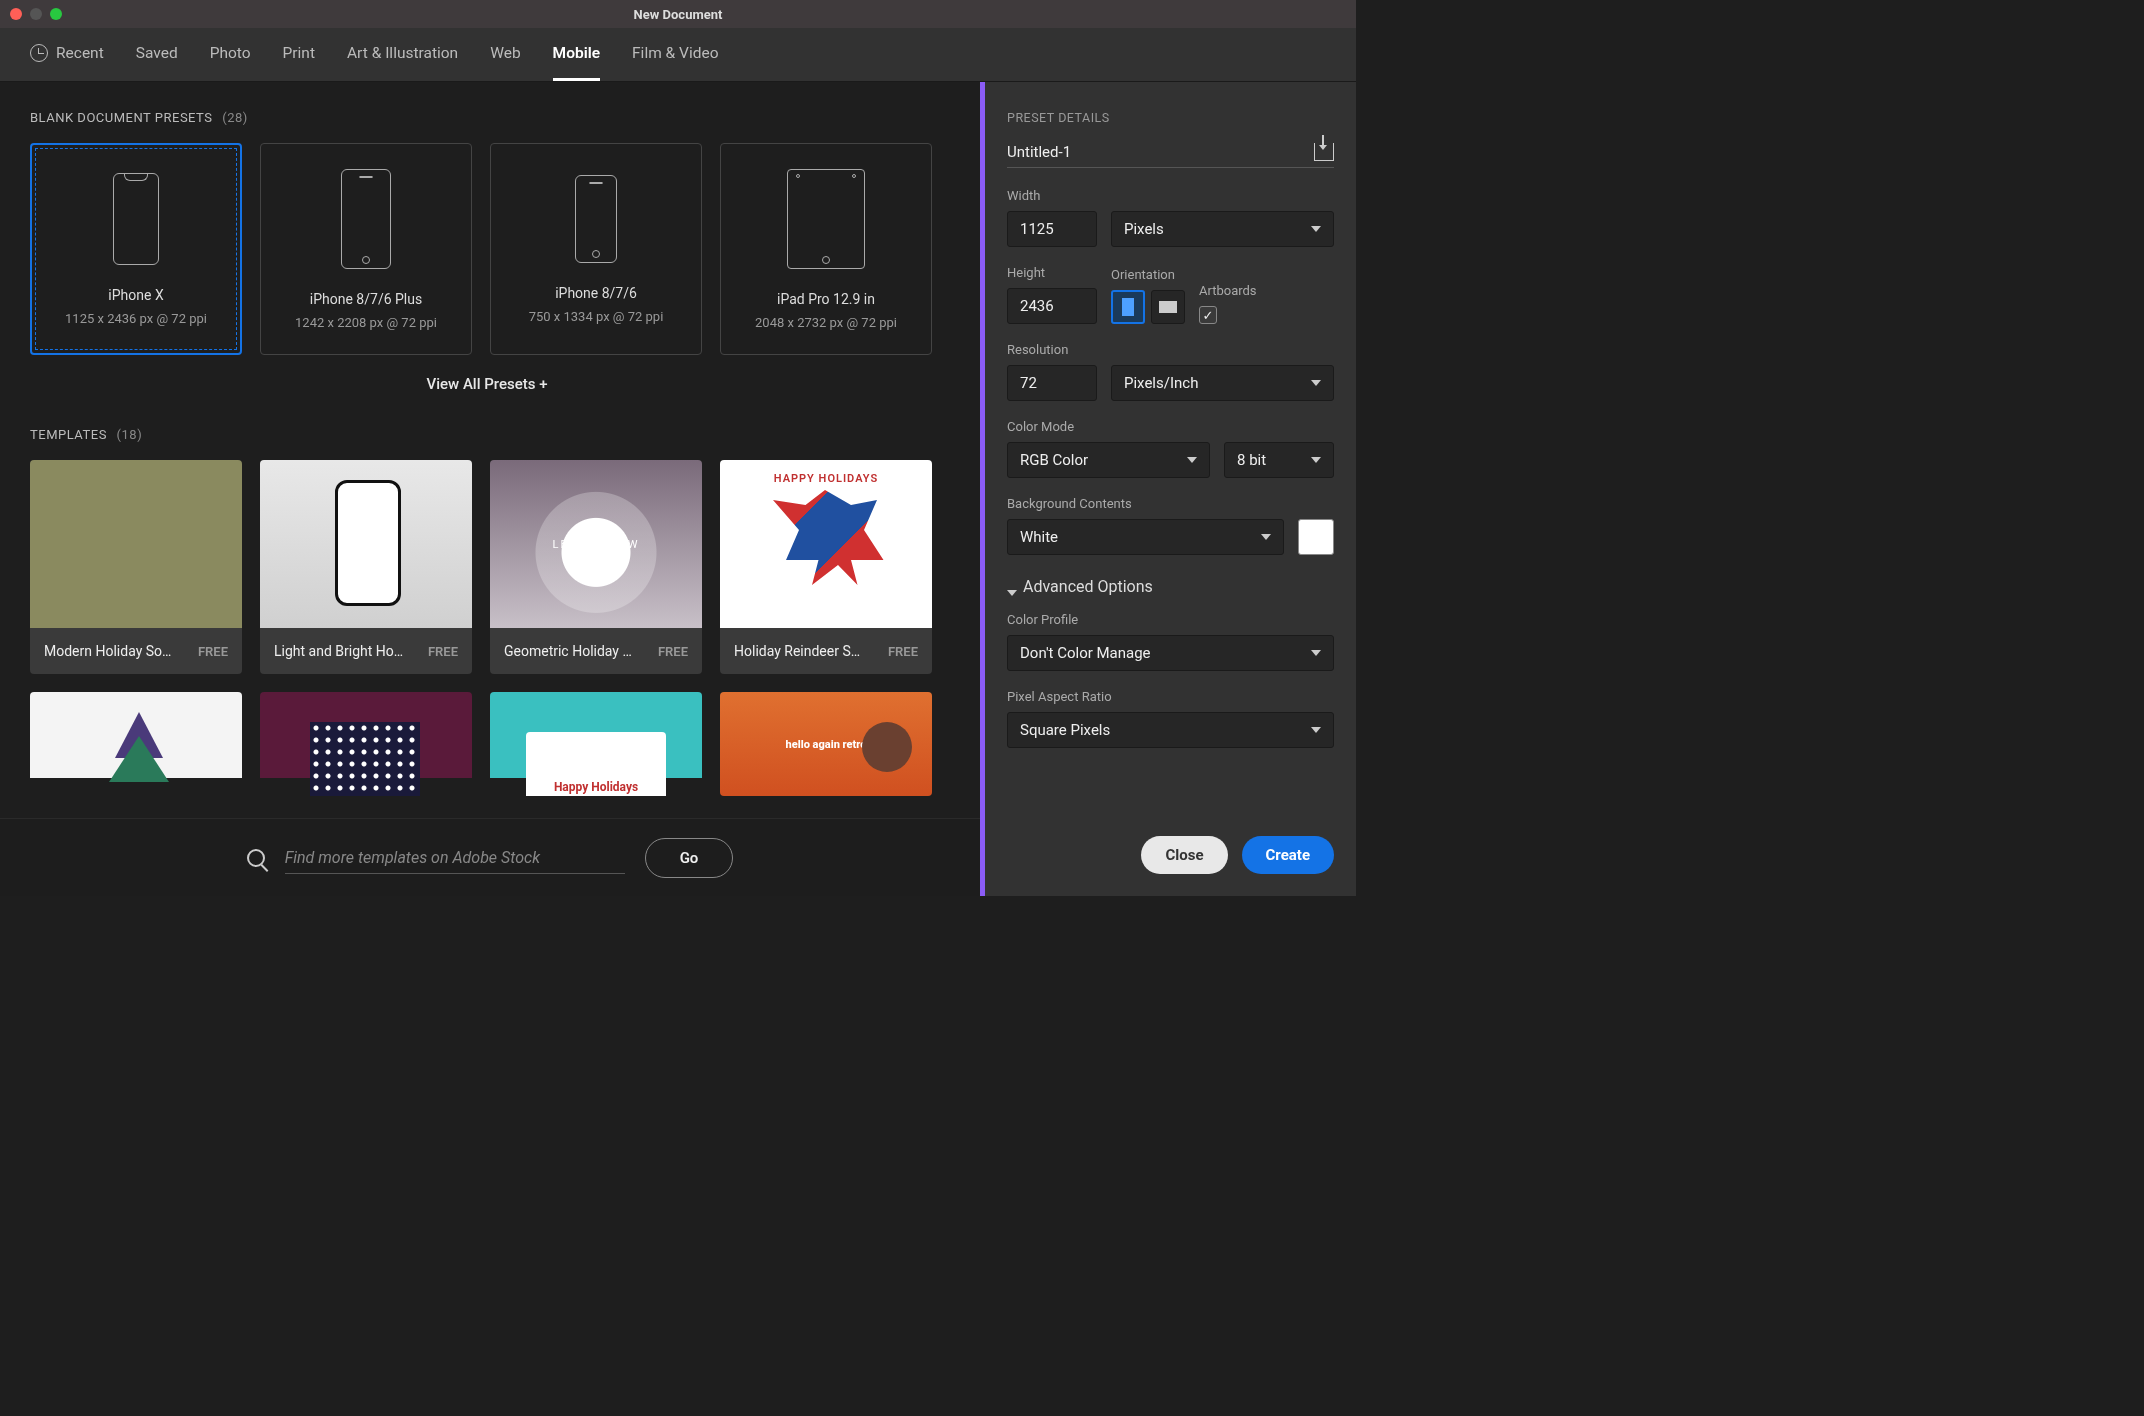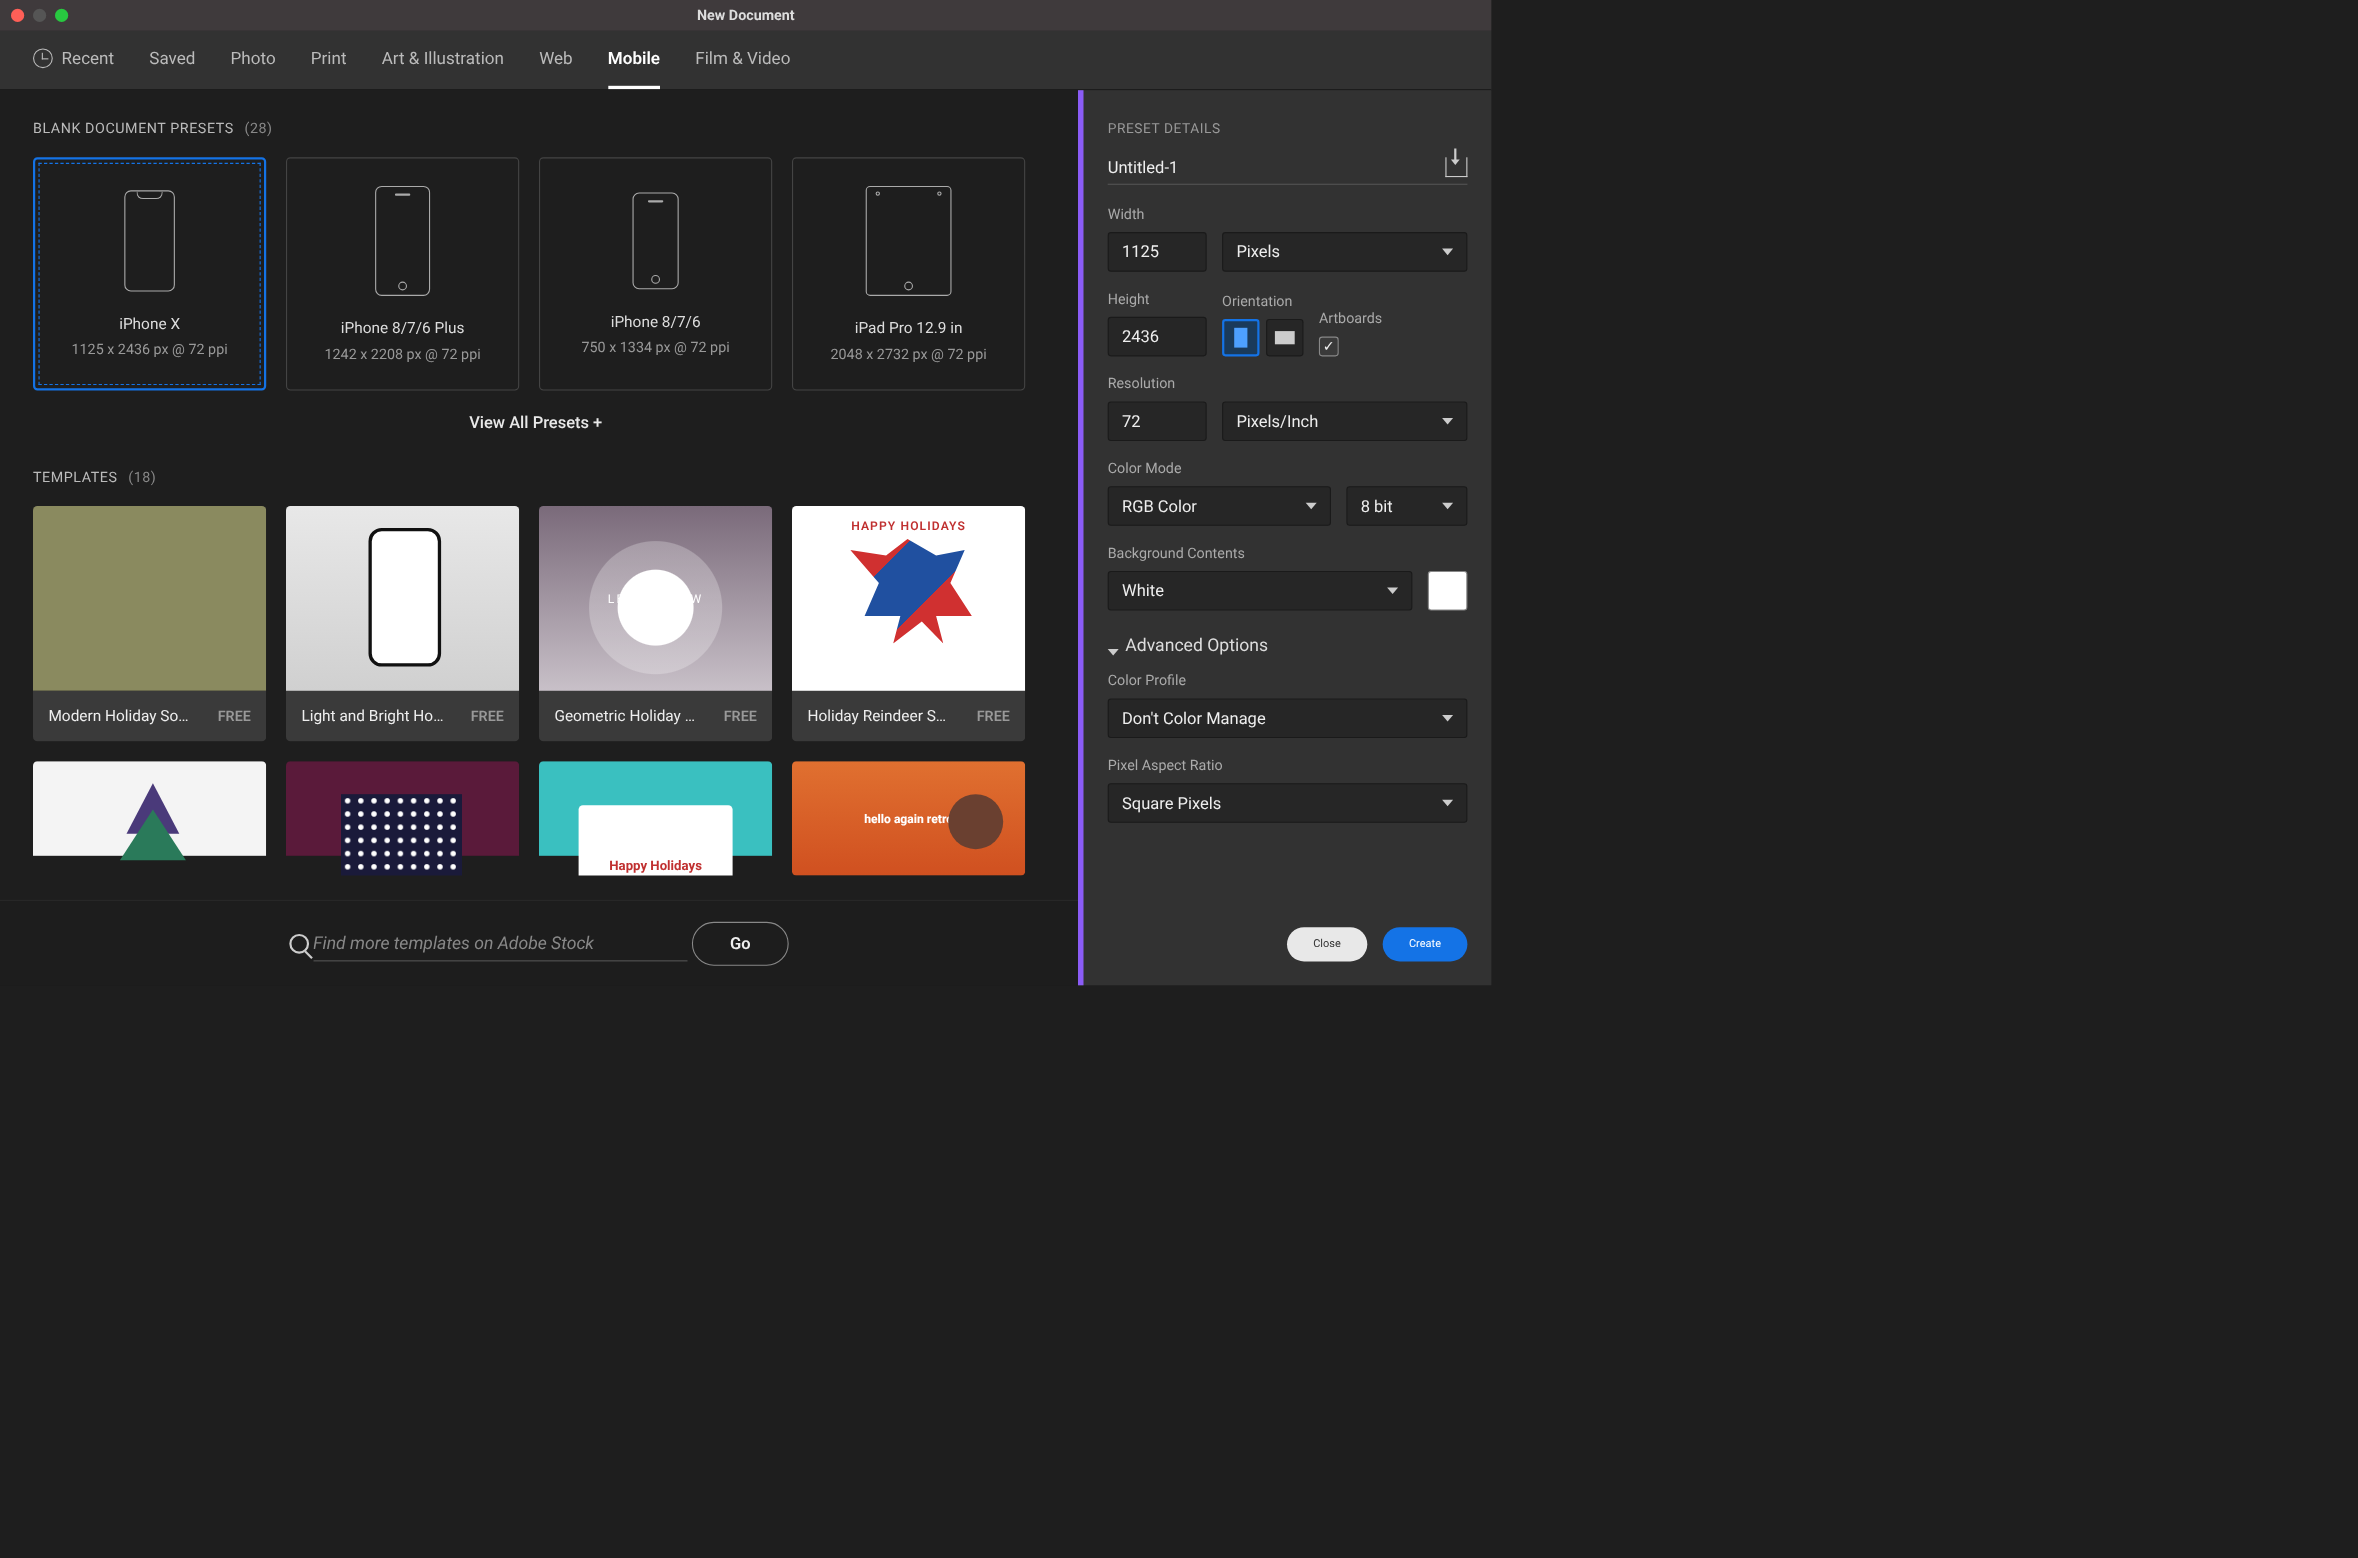--- a/index.html
+++ b/index.html
@@ -66,21 +66,21 @@
   .th4 .tree { position:absolute; left:85px; top:20px; width:0; height:0; border-left:24px solid transparent; border-right:24px solid transparent; border-bottom:46px solid #4a3a7a; }
   .th4 .tree2 { position:absolute; left:85px; top:44px; width:0; height:0; border-left:30px solid transparent; border-right:30px solid transparent; border-bottom:46px solid #2a7a5a; transform:translateX(-6px);}
   .th5 { background:#5a1a3a; position:relative; }
   .th5::after{content:"";position:absolute;left:50px;top:30px;width:110px;height:90px;background:radial-gradient(circle,#fff 0 2px,transparent 3px) 0 0/12px 12px, #1a1a3a;}
   .th6 { background:#3ac0c0; position:relative; }
   .th6 .card{position:absolute;left:36px;top:40px;width:140px;height:110px;background:#fff;border-radius:4px;display:flex;align-items:center;justify-content:center;color:#c03030;font-weight:700;font-size:12px;}
   .th7 { background:linear-gradient(#e07030,#d05020); position:relative; color:#2a5a4a; font-weight:800; font-size:18px; display:flex; align-items:center; justify-content:flex-start; padding-left:10px; line-height:1;}
   .th7 .face{position:absolute;right:20px;top:30px;width:50px;height:50px;border-radius:50%;background:#6a4030;}
 
   
-  .searchbar { position: absolute; bottom: 0; left: 0; right: 0; height: 78px; background: rgba(30,30,30,0.95); display: flex; align-items: center; justify-content: center; gap: 4px; border-top: 1px solid #2a2a2a;}
+  .searchbar { position: absolute; bottom: 0; left: 0; right: 0; height: 78px; background: rgba(30,30,30,0.95); display: flex; align-items: center; justify-content: center; gap: 20px; border-top: 1px solid #2a2a2a;}
   .search-icon { width: 18px; height: 18px; border: 2px solid #ccc; border-radius: 50%; position: relative; }
   .search-icon::after { content:""; position:absolute; width:9px; height:2px; background:#ccc; transform:rotate(45deg); bottom:-4px; right:-6px; }
   .search-input { background: transparent; border: none; border-bottom: 1px solid #555; color: #ccc; font-size: 16px; font-style: italic; width: 340px; padding: 6px 0; outline: none; }
   .search-input::placeholder { color: #888; }
   .go-btn { border: 1.5px solid #888; background: transparent; color: #eee; font-size: 15px; font-weight: 600; padding: 10px 34px; border-radius: 22px; cursor: pointer; }
 
   
   .panel { width: 376px; background: #323232; border-left: 5px solid #8b5cf6; padding: 28px 22px 0 22px; display:flex; flex-direction:column; }
   .panel-title { color: #999; font-size: 12.5px; letter-spacing: 0.5px; margin-bottom: 18px; }
   .docname-row { display: flex; align-items: center; justify-content: space-between; border-bottom: 1px solid #555; padding-bottom: 6px; margin-bottom: 20px; }
@@ -105,21 +105,21 @@
   .orient-btn .pg.land { width:18px; height:12px; }
   .orient-btn.active .pg { background:#4da0ff; }
   .artb-check { width:18px; height:18px; border:1px solid #888; background:#3a3a3a; border-radius:3px; display:flex; align-items:center; justify-content:center; color:#eee; font-size:13px; cursor:pointer;}
 
   .swatch { width:36px; height:36px; background:#fff; border:1px solid #888; border-radius:3px; cursor:pointer;}
 
   .adv-row { display:flex; align-items:flex-end; gap:6px; color:#ddd; font-size:16px; margin: 4px 0 16px 0; cursor:pointer;}
   .adv-row .chv { transform: rotate(0deg); width:0;height:0;border-left:5px solid transparent;border-right:5px solid transparent;border-top:6px solid #ccc;}
 
   .footer { margin-top:auto; display:flex; justify-content:flex-end; gap:14px; padding: 18px 0 22px 0; }
-  .btn { font-size:10px; font-weight:400; padding:10px 24px; border-radius:20px; border:none; cursor:pointer; }
+  .btn { font-size:15px; font-weight:700; padding:10px 24px; border-radius:20px; border:none; cursor:pointer; }
   .btn.close { background:#e8e8e8; color:#333; }
   .btn.create { background:#1473e6; color:#fff; }
 
   .main-scroll { height: calc(100% - 78px); overflow-y:auto; padding-right:6px; position:relative;}
   .main-scroll::-webkit-scrollbar{width:8px}
   .main-scroll::-webkit-scrollbar-thumb{background:#555;border-radius:4px}
 </style>
 </head>
 <body>
 

